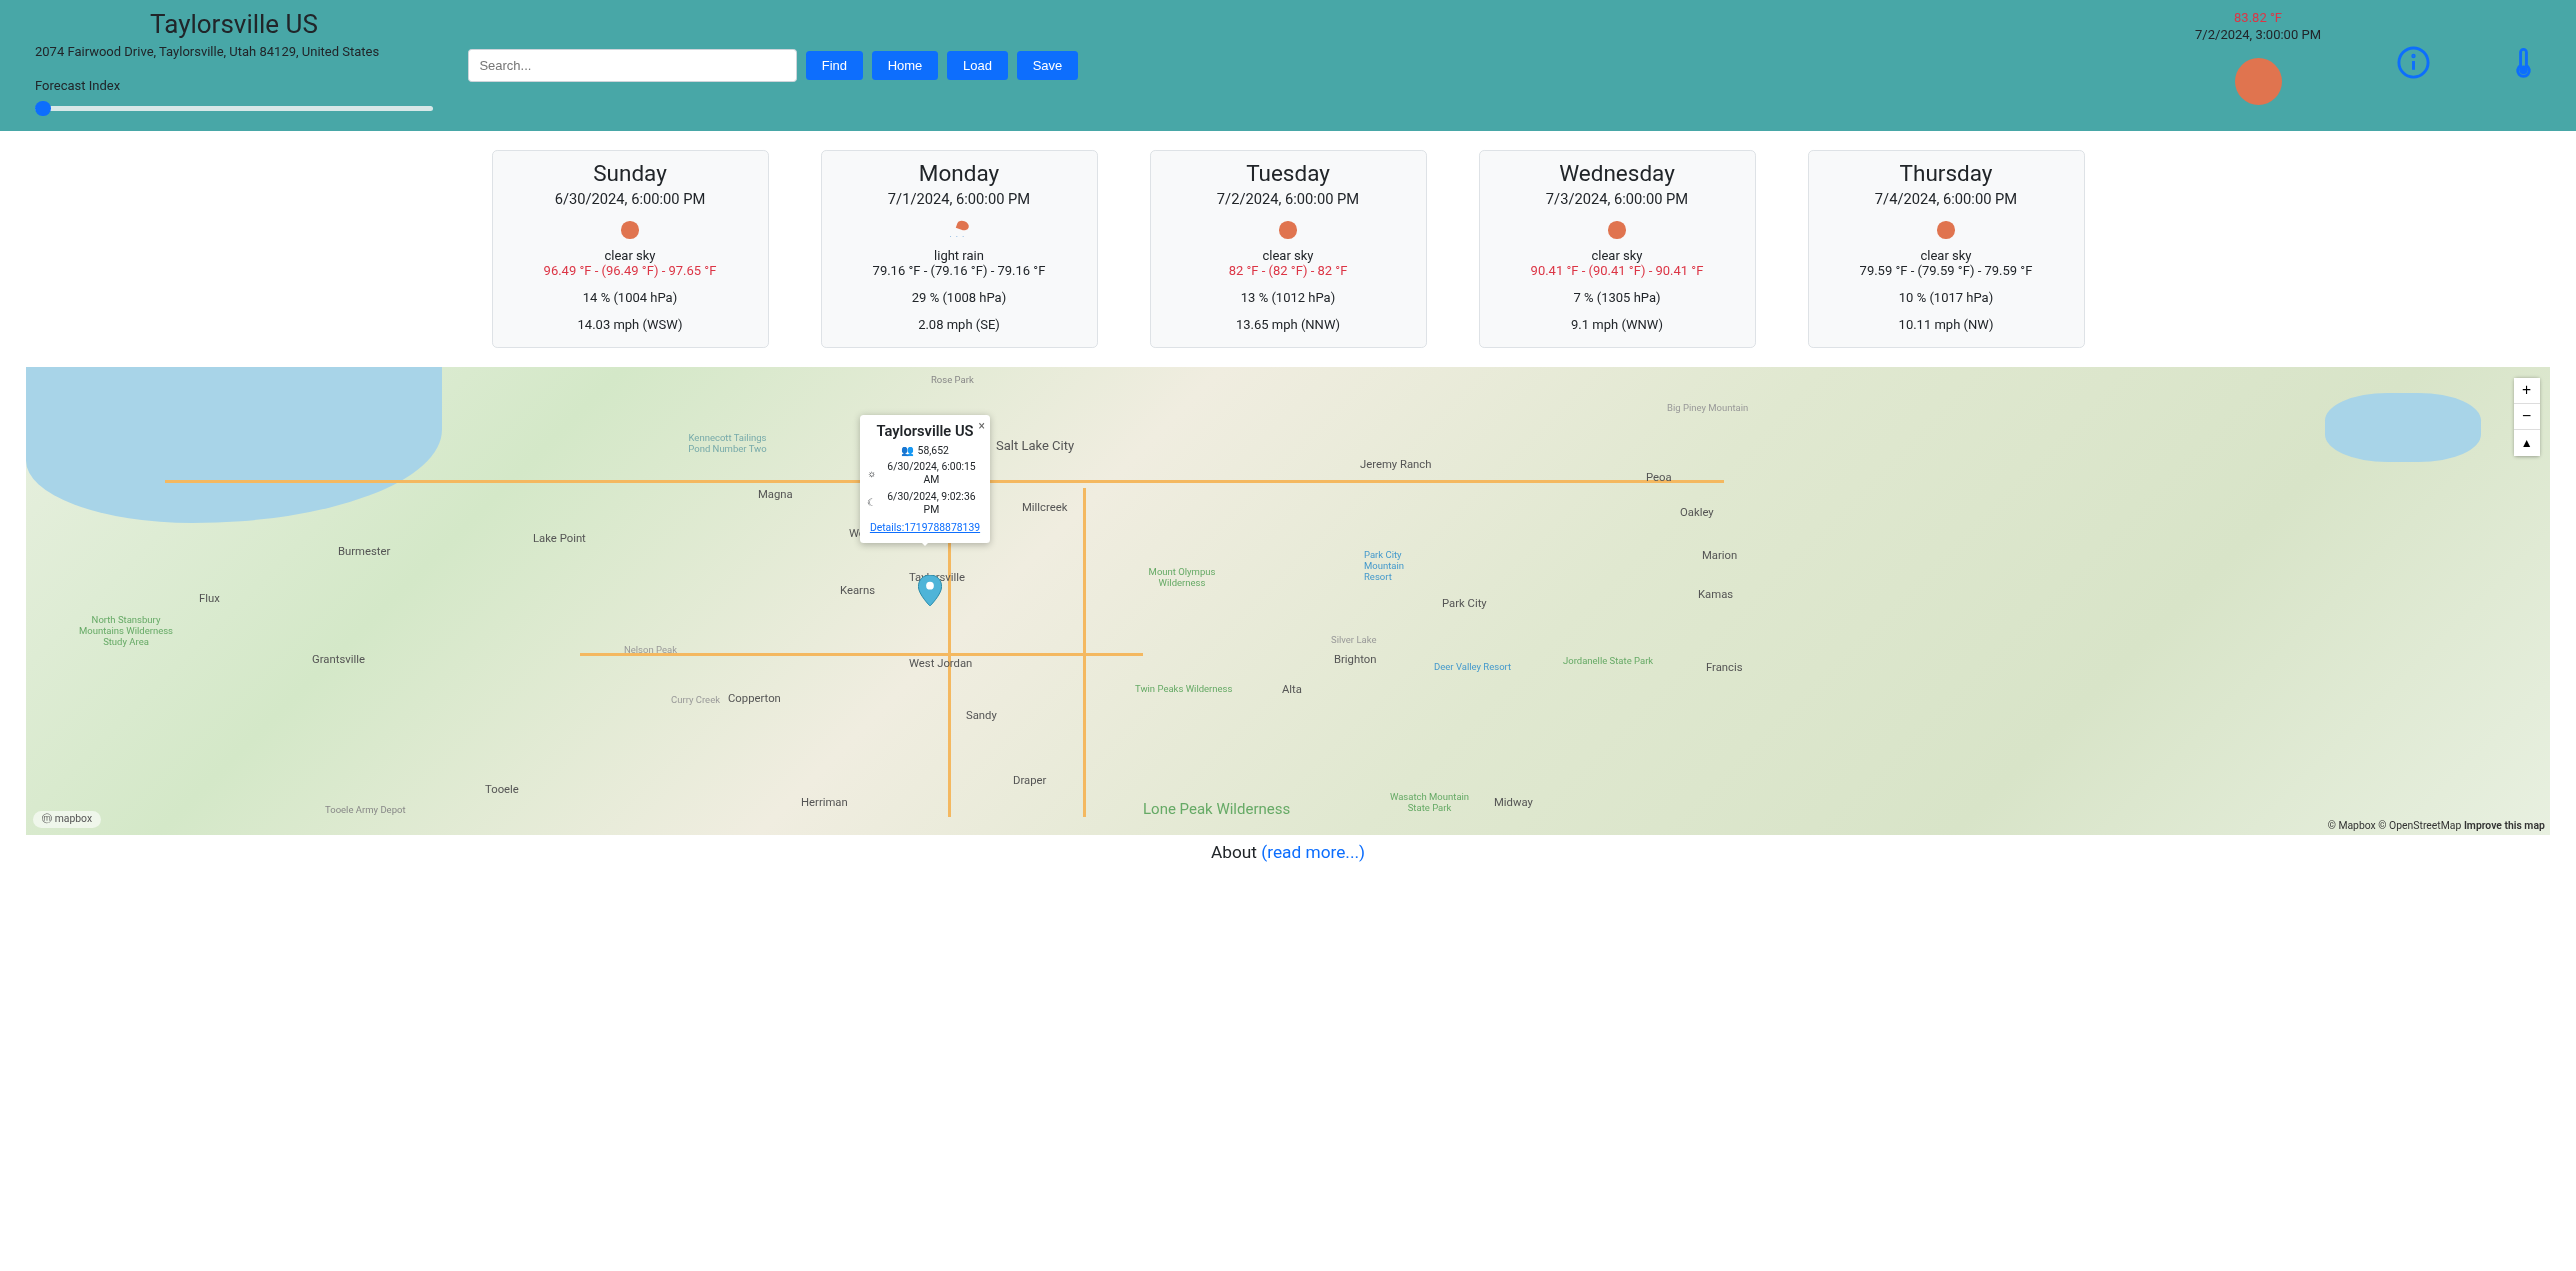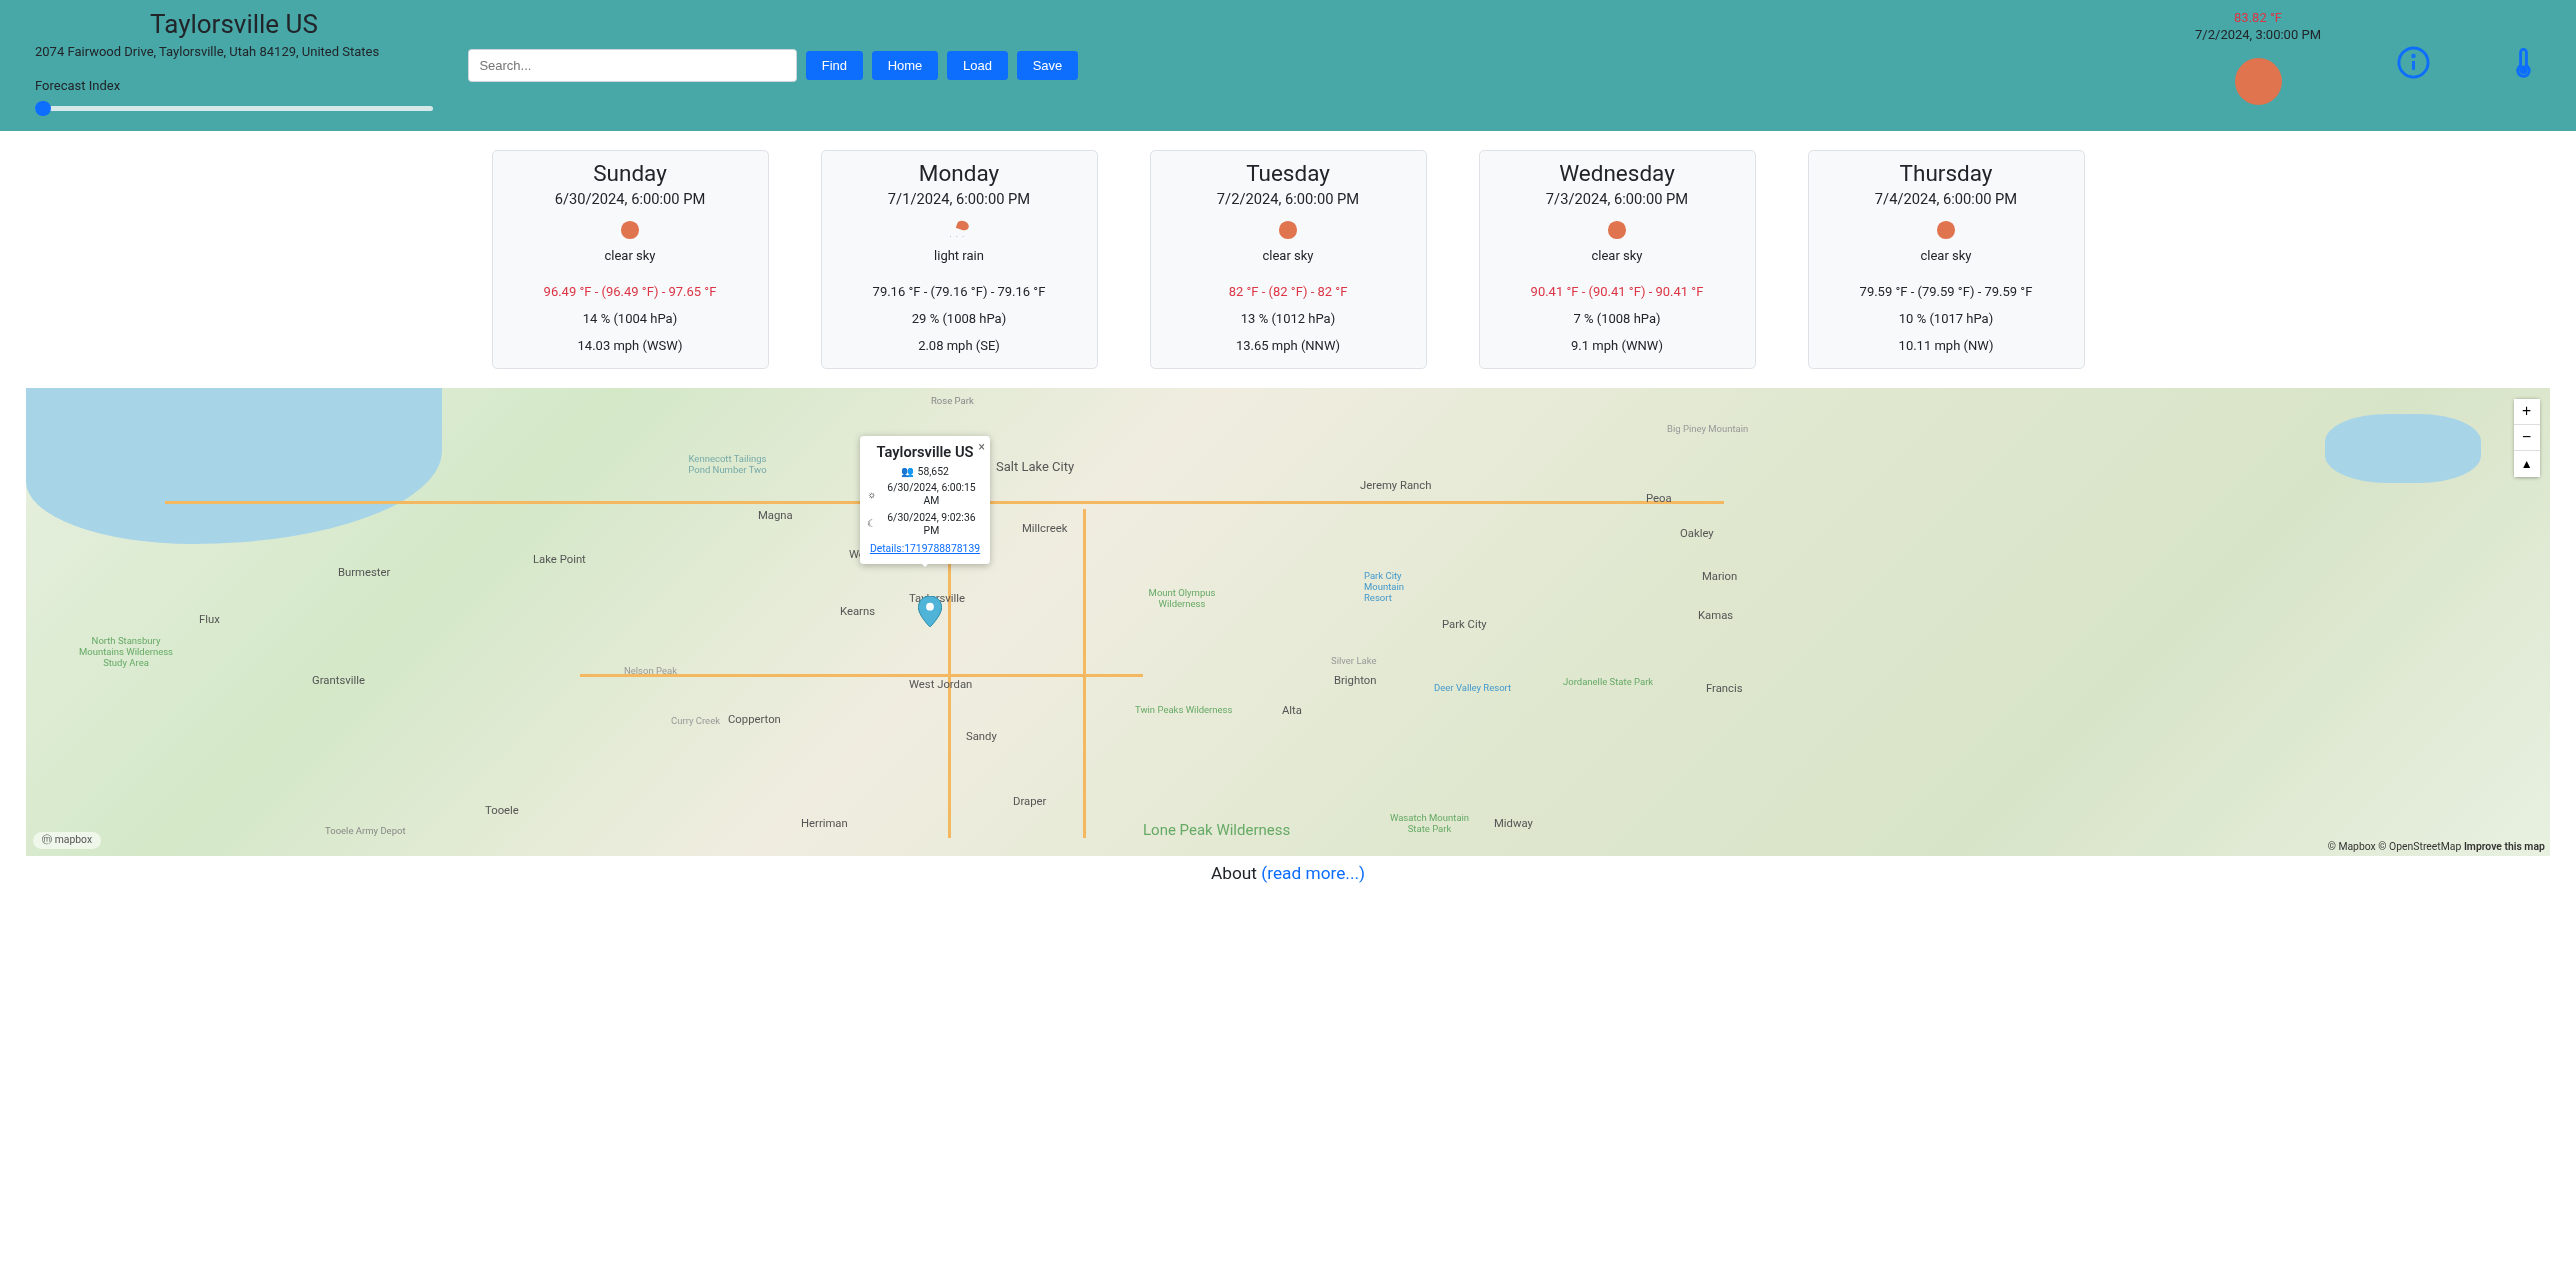--- a/index.html
+++ b/index.html
@@ -80,21 +80,21 @@
     text-align: center;
     padding: 8.7px 10.4px 15.6px;
   }
   .card-day { font-size: 22.5px; font-weight: 400; }
   .card-date { font-size: 14.7px; margin-top: 3.5px; }
   .card-icon-wrap { margin: 12px 0 7px; height: 21px; display: flex; justify-content: center; align-items: center; }
   .sun-sm { width: 17.3px; height: 17.3px; background: #e0744f; border-radius: 50%; }
   .rain-sm { position: relative; width: 19px; height: 17.3px; }
   .rain-sm::before { content:""; position:absolute; top:0; right:0; width:12px; height:8.7px; background:#e0744f; border-radius:50% 50% 50% 0; transform: rotate(20deg);}
   .rain-sm::after { content:"· · ·"; position:absolute; bottom:-3.5px; left:0; font-size:8.7px; color:#6ba4d9; letter-spacing:0.9px;}
-  .card-desc { font-size: 13px; margin-bottom: 21px; }
+  .card-desc { font-size: 13px; margin-bottom: 0; }
   .card-temp { font-size: 13px; margin-bottom: 12px; }
   .card-temp.hot { color: #dc3545; }
   .card-hum { font-size: 13px; margin-bottom: 12px; }
   .card-wind { font-size: 13px; }
 
   .map-wrap {
     position: relative;
     margin: 0 26px;
     height: 468px;
     background: linear-gradient(135deg, #e8f0e0 0%, #d4e8c8 20%, #f0ede0 40%, #e0e8d0 60%, #d8e4c8 80%, #e8f0e0 100%);
@@ -217,21 +217,21 @@
       <div class="card-wind">13.65 mph (NNW)</div>
     </div>
     <div class="card">
       <div class="card-day">Wednesday</div>
       <div class="card-date">7/3/2024, 6:00:00 PM</div>
       <div class="card-icon-wrap">
         <div class="sun-sm"></div>
       </div>
       <div class="card-desc">clear sky</div>
       <div class="card-temp hot">90.41 °F - (90.41 °F) - 90.41 °F</div>
-      <div class="card-hum">7 % (1008 hPa)</div>
+      <div class="card-hum">7 % (1305 hPa)</div>
       <div class="card-wind">9.1 mph (WNW)</div>
     </div>
     <div class="card">
       <div class="card-day">Thursday</div>
       <div class="card-date">7/4/2024, 6:00:00 PM</div>
       <div class="card-icon-wrap">
         <div class="sun-sm"></div>
       </div>
       <div class="card-desc">clear sky</div>
       <div class="card-temp">79.59 °F - (79.59 °F) - 79.59 °F</div>

